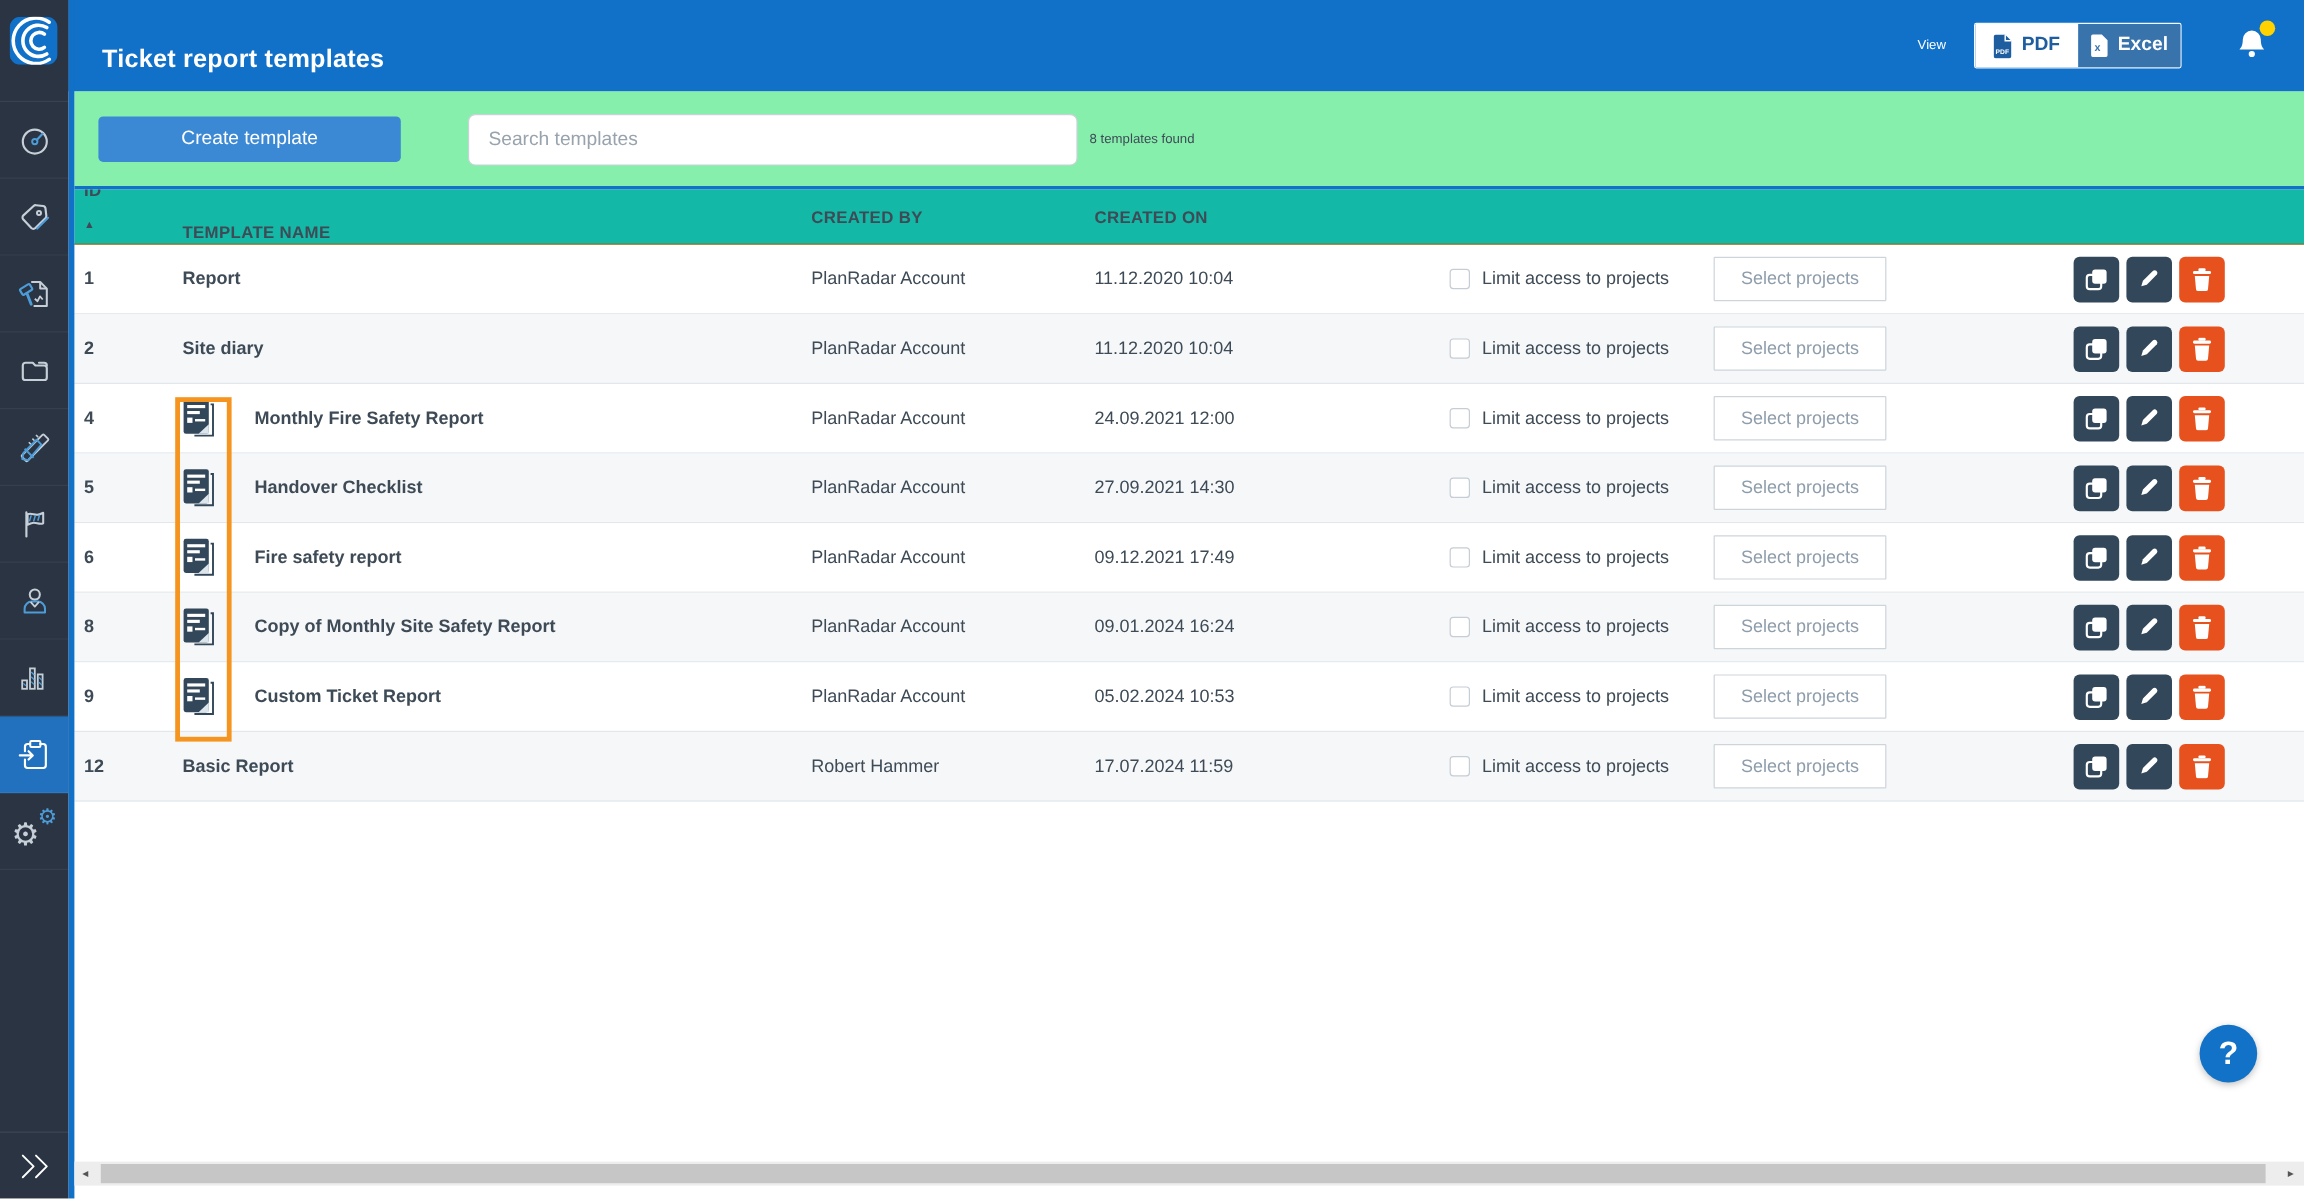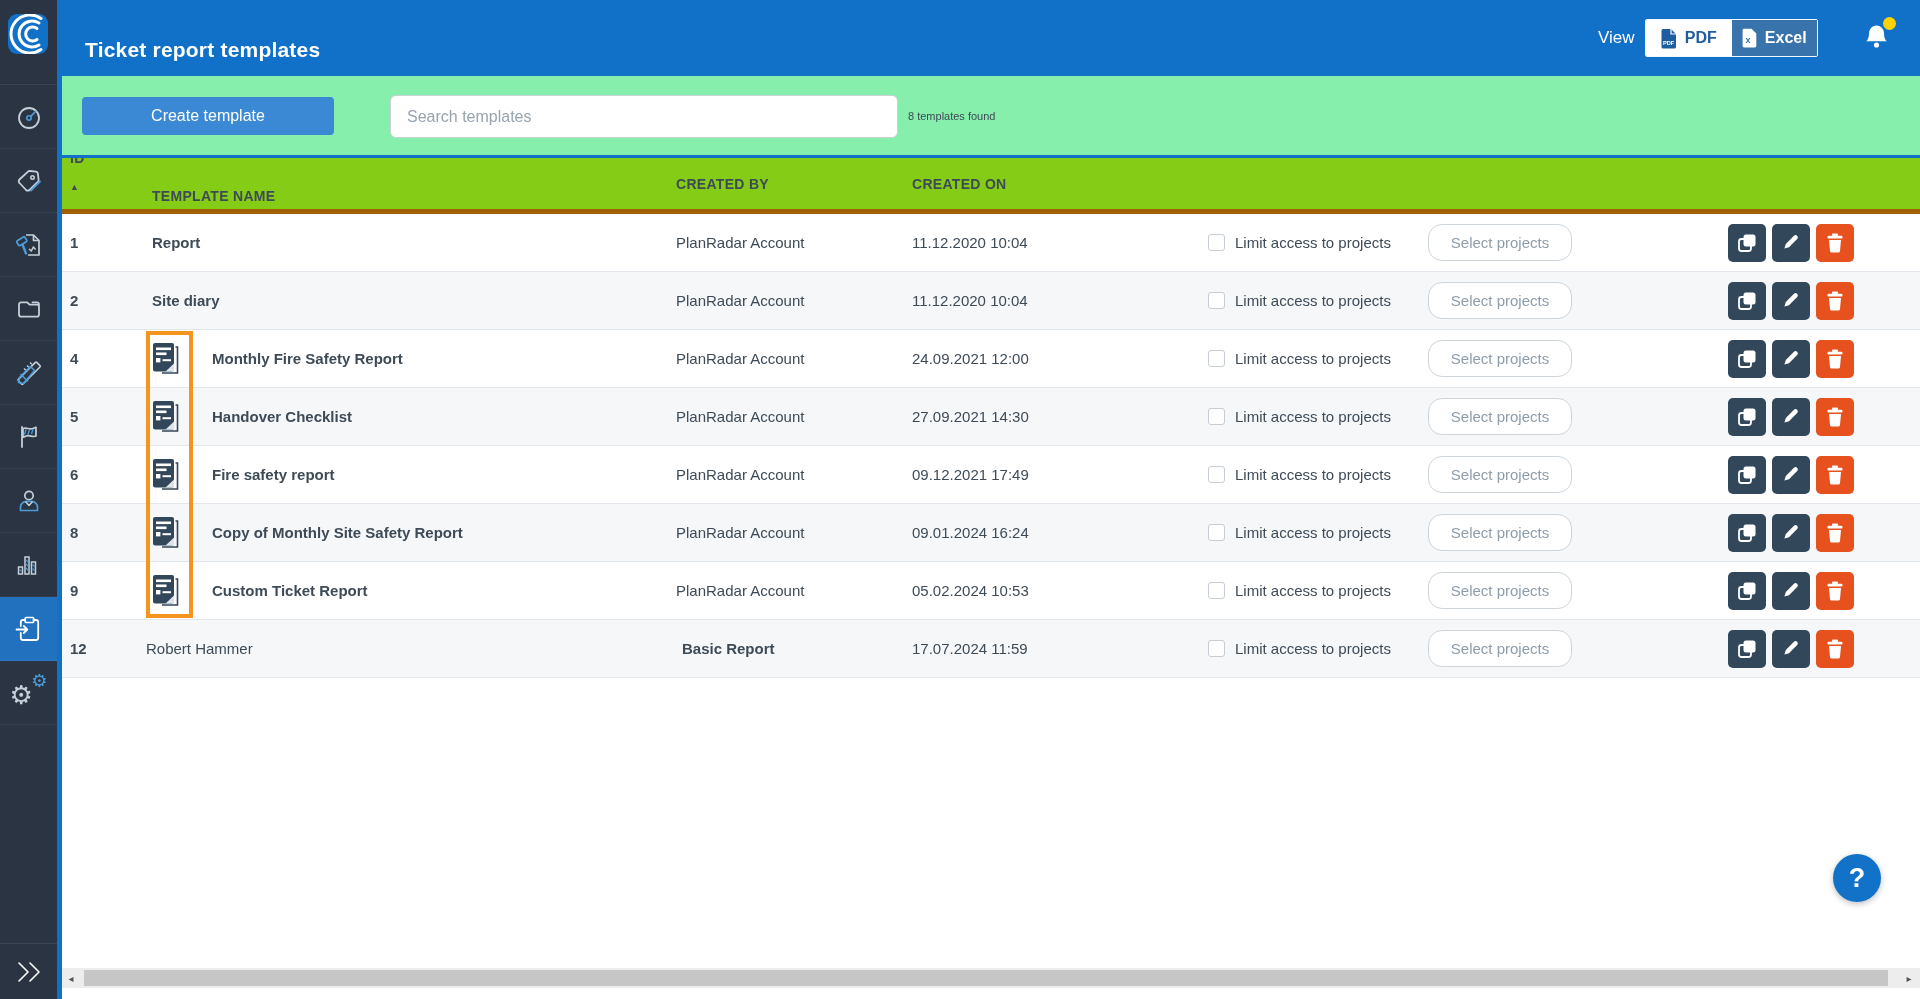--- a/index.html
+++ b/index.html
@@ -21,21 +21,21 @@
     border-top:1px solid rgba(255,255,255,.09); display:flex; align-items:center; justify-content:center; cursor:pointer; }
 
   
   .accent-strip { position:absolute; left:57px; top:0; width:5px; height:999px; background:#1170C8; z-index:5; }
 
   
   .topbar { position:absolute; left:57px; top:0; width:1863px; height:76px; background:#1170C8; z-index:4; }
   .page-title { position:absolute; left:28px; top:0; height:100px; display:flex; align-items:center;
     color:#fff; font-size:21px; font-weight:bold; letter-spacing:.2px; }
   .view-label { position:absolute; left:1541px; top:0; height:76px; display:flex; align-items:center;
-    color:#fff; font-size:17px; }
+    color:#fff; font-size:11px; }
   .segmented { position:absolute; left:1588px; top:19px; width:173px; height:38px; display:flex;
     border:1px solid rgba(255,255,255,.95); border-radius:2px; overflow:hidden; }
   .seg { flex:1; display:flex; align-items:center; justify-content:center; gap:7px;
     font-size:16px; font-weight:bold; cursor:pointer; }
   .seg-pdf { background:#fff; color:#1E5D9F; }
   .seg-excel { background:#3973AC; color:#fff; }
   .bell-wrap { position:absolute; left:1806px; top:22px; width:36px; height:34px; cursor:pointer; }
   .bell-dot { position:absolute; left:20px; top:-5px; width:13px; height:13px; border-radius:50%; background:#FFD200; }
 
   
@@ -45,36 +45,36 @@
   .search-input { position:absolute; left:328px; top:19px; width:508px; height:43px;
     border:1px solid #C9D2D8; border-radius:6px; padding:0 16px; font-size:16px; color:#3E4B56;
     font-family:inherit; outline:none; }
   .search-input::placeholder { color:#98A3AD; }
   .results-count { position:absolute; left:846px; top:0; height:79px; display:flex; align-items:center;
     color:#3E4B56; font-size:11px; }
 
   
   .table-area { position:absolute; left:62px; top:155px; width:1858px; border-top:3px solid #1170C8; }
   .grid-cols { display:grid; grid-template-columns:84px 530px 236px 296px 220px 300px 1fr; }
-  .thead { height:56px; background:#84cc16; border-bottom:5px solid #a16207; overflow:hidden; }
+  .thead { height:46px; background:#14b8a6; border-bottom:1px solid #a16207; overflow:hidden; }
   .th { display:flex; align-items:center; color:#3E4B56; font-size:14px; font-weight:bold;
     letter-spacing:.3px; cursor:pointer; }
   .th-id { flex-direction:column; align-items:flex-start; justify-content:flex-start; padding-left:8px; }
   .th-id .id-label { margin-top:-9px; line-height:18px; }
   .th-id .sort-arrow { font-size:9px; margin-top:15px; color:#3E4B56; }
   .th-name { padding-left:6px;margin-top:24px; }
   .row { height:58px; border-bottom:1px solid #E2E7EB; background:#fff; }
   .row.alt { background:#F5F7F9; }
   .cell { display:flex; align-items:center; color:#3E4B56; font-size:15px; }
   .cell-id { padding-left:8px; font-weight:bold; }
   .cell-name { padding-left:6px; gap:33px; font-weight:bold; }
   .doc-icon { width:27px; height:33px; flex:0 0 auto; }
   .limit-box { width:17px; height:17px; border:1px solid #C6CDD4; border-radius:3px; background:#fff;
     margin-right:10px; cursor:pointer; flex:0 0 auto; }
-  .select-btn { width:144px; height:37px; background:#fff; border:1px solid #CDD5DB; border-radius:14px;
+  .select-btn { width:144px; height:37px; background:#fff; border:1px solid #CDD5DB; border-radius:1px;
     color:#8E9DAB; font-size:15px; font-family:inherit; cursor:pointer; }
   .actions { gap:6px; }
   .act-btn { width:38px; height:38px; border:none; border-radius:5px; display:flex; align-items:center;
     justify-content:center; cursor:pointer; }
   .act-navy { background:#33475A; }
   .act-red { background:#E6511D; }
 
   
   .highlight-box { position:absolute; left:146px; top:331px; width:47px; height:287px;
     border:4px solid #F5941F; z-index:4; pointer-events:none; }
@@ -533,25 +533,25 @@
         <svg width="18" height="20" viewBox="0 0 18 20">
           <rect x="6" y="0.5" width="6" height="2.4" rx="1" fill="#fff"></rect>
           <rect x="1.5" y="2.8" width="15" height="2.6" rx="1.2" fill="#fff"></rect>
           <path d="M3 7 h12 l-1 11 a1.8 1.8 0 0 1-1.8 1.6 H5.8 A1.8 1.8 0 0 1 4 18z" fill="#fff"></path>
         </svg>
       </button>
     </div>
   </div>
         <div class="row grid-cols alt">
     <div class="cell cell-id">12</div>
+    <div class="cell cell-name">
+
+      <span>Basic Report</span>
+    </div>
     <div class="cell">Robert Hammer</div>
-    <div class="cell cell-name">
-
-      <span>Basic Report</span>
-    </div>
     <div class="cell">17.07.2024 11:59</div>
     <div class="cell">
       <span class="limit-box" role="checkbox" aria-checked="false"></span>
       <span>Limit access to projects</span>
     </div>
     <div class="cell">
       <button class="select-btn">Select projects</button>
     </div>
     <div class="cell actions">
       <button class="act-btn act-navy">

